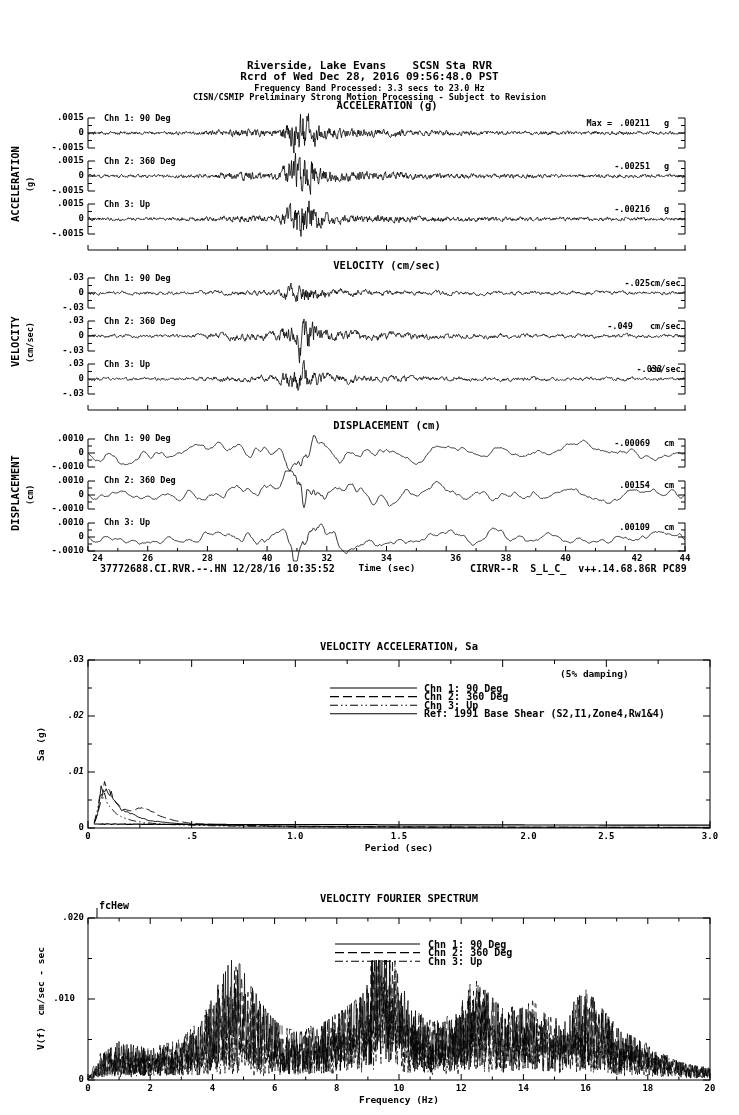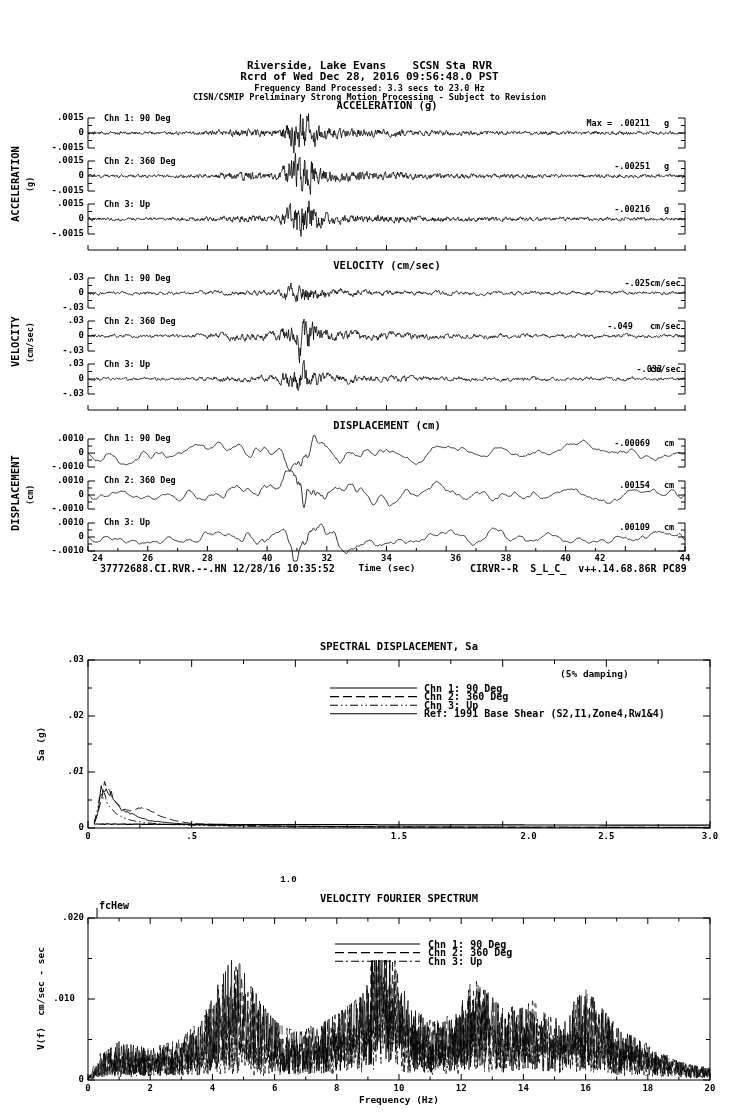--- a/index.html
+++ b/index.html
@@ -328,23 +328,24 @@
   <span class="abs vlab f85" style="left:26px;top:192px">(g)</span>
   <span class="abs vlab f10" style="left:10px;top:367px">VELOCITY</span>
   <span class="abs vlab f85" style="left:26px;top:363px">(cm/sec)</span>
   <span class="abs vlab f10" style="left:10px;top:531px">DISPLACEMENT</span>
   <span class="abs vlab f85" style="left:26px;top:505px">(cm)</span>
 
   <div class="abs f8" style="left:100px;top:564px">37772688.CI.RVR.--.HN 12/28/16 10:35:52</div>
   <div class="abs c f95" style="left:88px;top:563px;width:598px">Time (sec)</div>
   <div class="abs f8" style="left:470px;top:564px">CIRVR--R  S_L_C_  v++.14.68.86R PC89</div>
 
-  <div class="abs c f10" style="left:88px;top:641px;width:622px">SPECTRAL DISPLACEMENT, Sa</div>
+  <div class="abs c f10" style="left:88px;top:641px;width:622px">VELOCITY ACCELERATION, Sa</div>
   <div class="abs f95" style="left:560px;top:669px">(5% damping)</div>
   <span class="abs vlab f95" style="left:36px;top:761px">Sa (g)</span>
+  <div class="abs c f95" style="left:88px;top:843px;width:622px">Period (sec)</div>
 
   <div class="abs c f10" style="left:88px;top:893px;width:622px">VELOCITY FOURIER SPECTRUM</div>
   <div class="abs f8" style="left:99px;top:901px">fcHew</div>
   <span class="abs vlab f95" style="left:36px;top:1050px">V(f)  cm/sec - sec</span>
   <div class="abs c f95" style="left:88px;top:1095px;width:622px">Frequency (Hz)</div>
 <span class="abs f9" style="left: 44px; top: 113px; width: 40px; text-align: right;">.0015</span>
     <span class="abs f9" style="left: 44px; top: 128px; width: 40px; text-align: right;">0</span>
     <span class="abs f9" style="left: 44px; top: 143px; width: 40px; text-align: right;">-.0015</span>
     <span class="abs f85" style="left: 104px; top: 114px;">Chn 1: 90 Deg</span>
     <span class="abs f85" style="left: 552px; top: 119px; width: 60px; text-align: right;">Max =</span>
@@ -400,29 +401,29 @@
     <span class="abs f85" style="left: 664px; top: 523px;">cm</span>
     <span class="abs f9" style="left: 73px; top: 554px; width: 30px; text-align: right;">24</span>
     <span class="abs f9" style="left: 132.7px; top: 554px; width: 30px; text-align: center;">26</span>
     <span class="abs f9" style="left: 192.4px; top: 554px; width: 30px; text-align: center;">28</span>
     <span class="abs f9" style="left: 252.1px; top: 554px; width: 30px; text-align: center;">40</span>
     <span class="abs f9" style="left: 311.8px; top: 554px; width: 30px; text-align: center;">32</span>
     <span class="abs f9" style="left: 371.5px; top: 554px; width: 30px; text-align: center;">34</span>
     <span class="abs f9" style="left: 431.2px; top: 554px; width: 30px; text-align: right;">36</span>
     <span class="abs f9" style="left: 490.9px; top: 554px; width: 30px; text-align: center;">38</span>
     <span class="abs f9" style="left: 550.6px; top: 554px; width: 30px; text-align: center;">40</span>
-    <span class="abs f9" style="left: 585px; top: 554px; width: 30px; text-align: center;">42</span>
+    <span class="abs f9" style="left: 622px; top: 554px; width: 30px; text-align: center;">42</span>
     <span class="abs f9" style="left: 670px; top: 554px; width: 30px; text-align: center;">44</span>
     <span class="abs f9" style="left: 44px; top: 823px; width: 40px; text-align: right;">0</span>
     <span class="abs f9" style="left: 44px; top: 767px; width: 40px; text-align: right; font-style: italic;">.01</span>
-    <span class="abs f9" style="left: 44px; top: 711px; width: 40px; text-align: right;">.02</span>
+    <span class="abs f9" style="left: 44px; top: 711px; width: 40px; text-align: right; font-style: italic;">.02</span>
     <span class="abs f9" style="left: 44px; top: 655px; width: 40px; text-align: right;">.03</span>
     <span class="abs f9" style="left: 73px; top: 832px; width: 30px; text-align: center;">0</span>
     <span class="abs f9" style="left: 176.667px; top: 832px; width: 30px; text-align: center;">.5</span>
-    <span class="abs f9" style="left: 280.333px; top: 876px; width: 30px; text-align: left; font-family: Liberation Mono, monospace;">1.0</span>
+    <span class="abs f9" style="left: 280.333px; top: 832px; width: 30px; text-align: center;">1.0</span>
     <span class="abs f9" style="left: 384px; top: 832px; width: 30px; text-align: center;">1.5</span>
     <span class="abs f9" style="left: 487.667px; top: 832px; width: 30px; text-align: center; margin-left: 26px;">2.0</span>
     <span class="abs f9" style="left: 591.333px; top: 832px; width: 30px; text-align: center;">2.5</span>
     <span class="abs f9" style="left: 695px; top: 832px; width: 30px; text-align: center;">3.0</span>
     <span class="abs f8" style="left: 424px; top: 683.5px;">Chn 1: 90 Deg</span>
     <span class="abs f8" style="left: 424px; top: 692.1px;">Chn 2: 360 Deg</span>
     <span class="abs f8" style="left: 424px; top: 700.7px;">Chn 3: Up</span>
     <span class="abs f8" style="left: 424px; top: 709.3px;">Ref: 1991 Base Shear (S2,I1,Zone4,Rw1&amp;4)</span>
     <span class="abs f9" style="left: 44px; top: 1075px; width: 40px; text-align: right;">0</span>
     <span class="abs f9" style="left: 44px; top: 994px; width: 40px; text-align: center;">.010</span>

